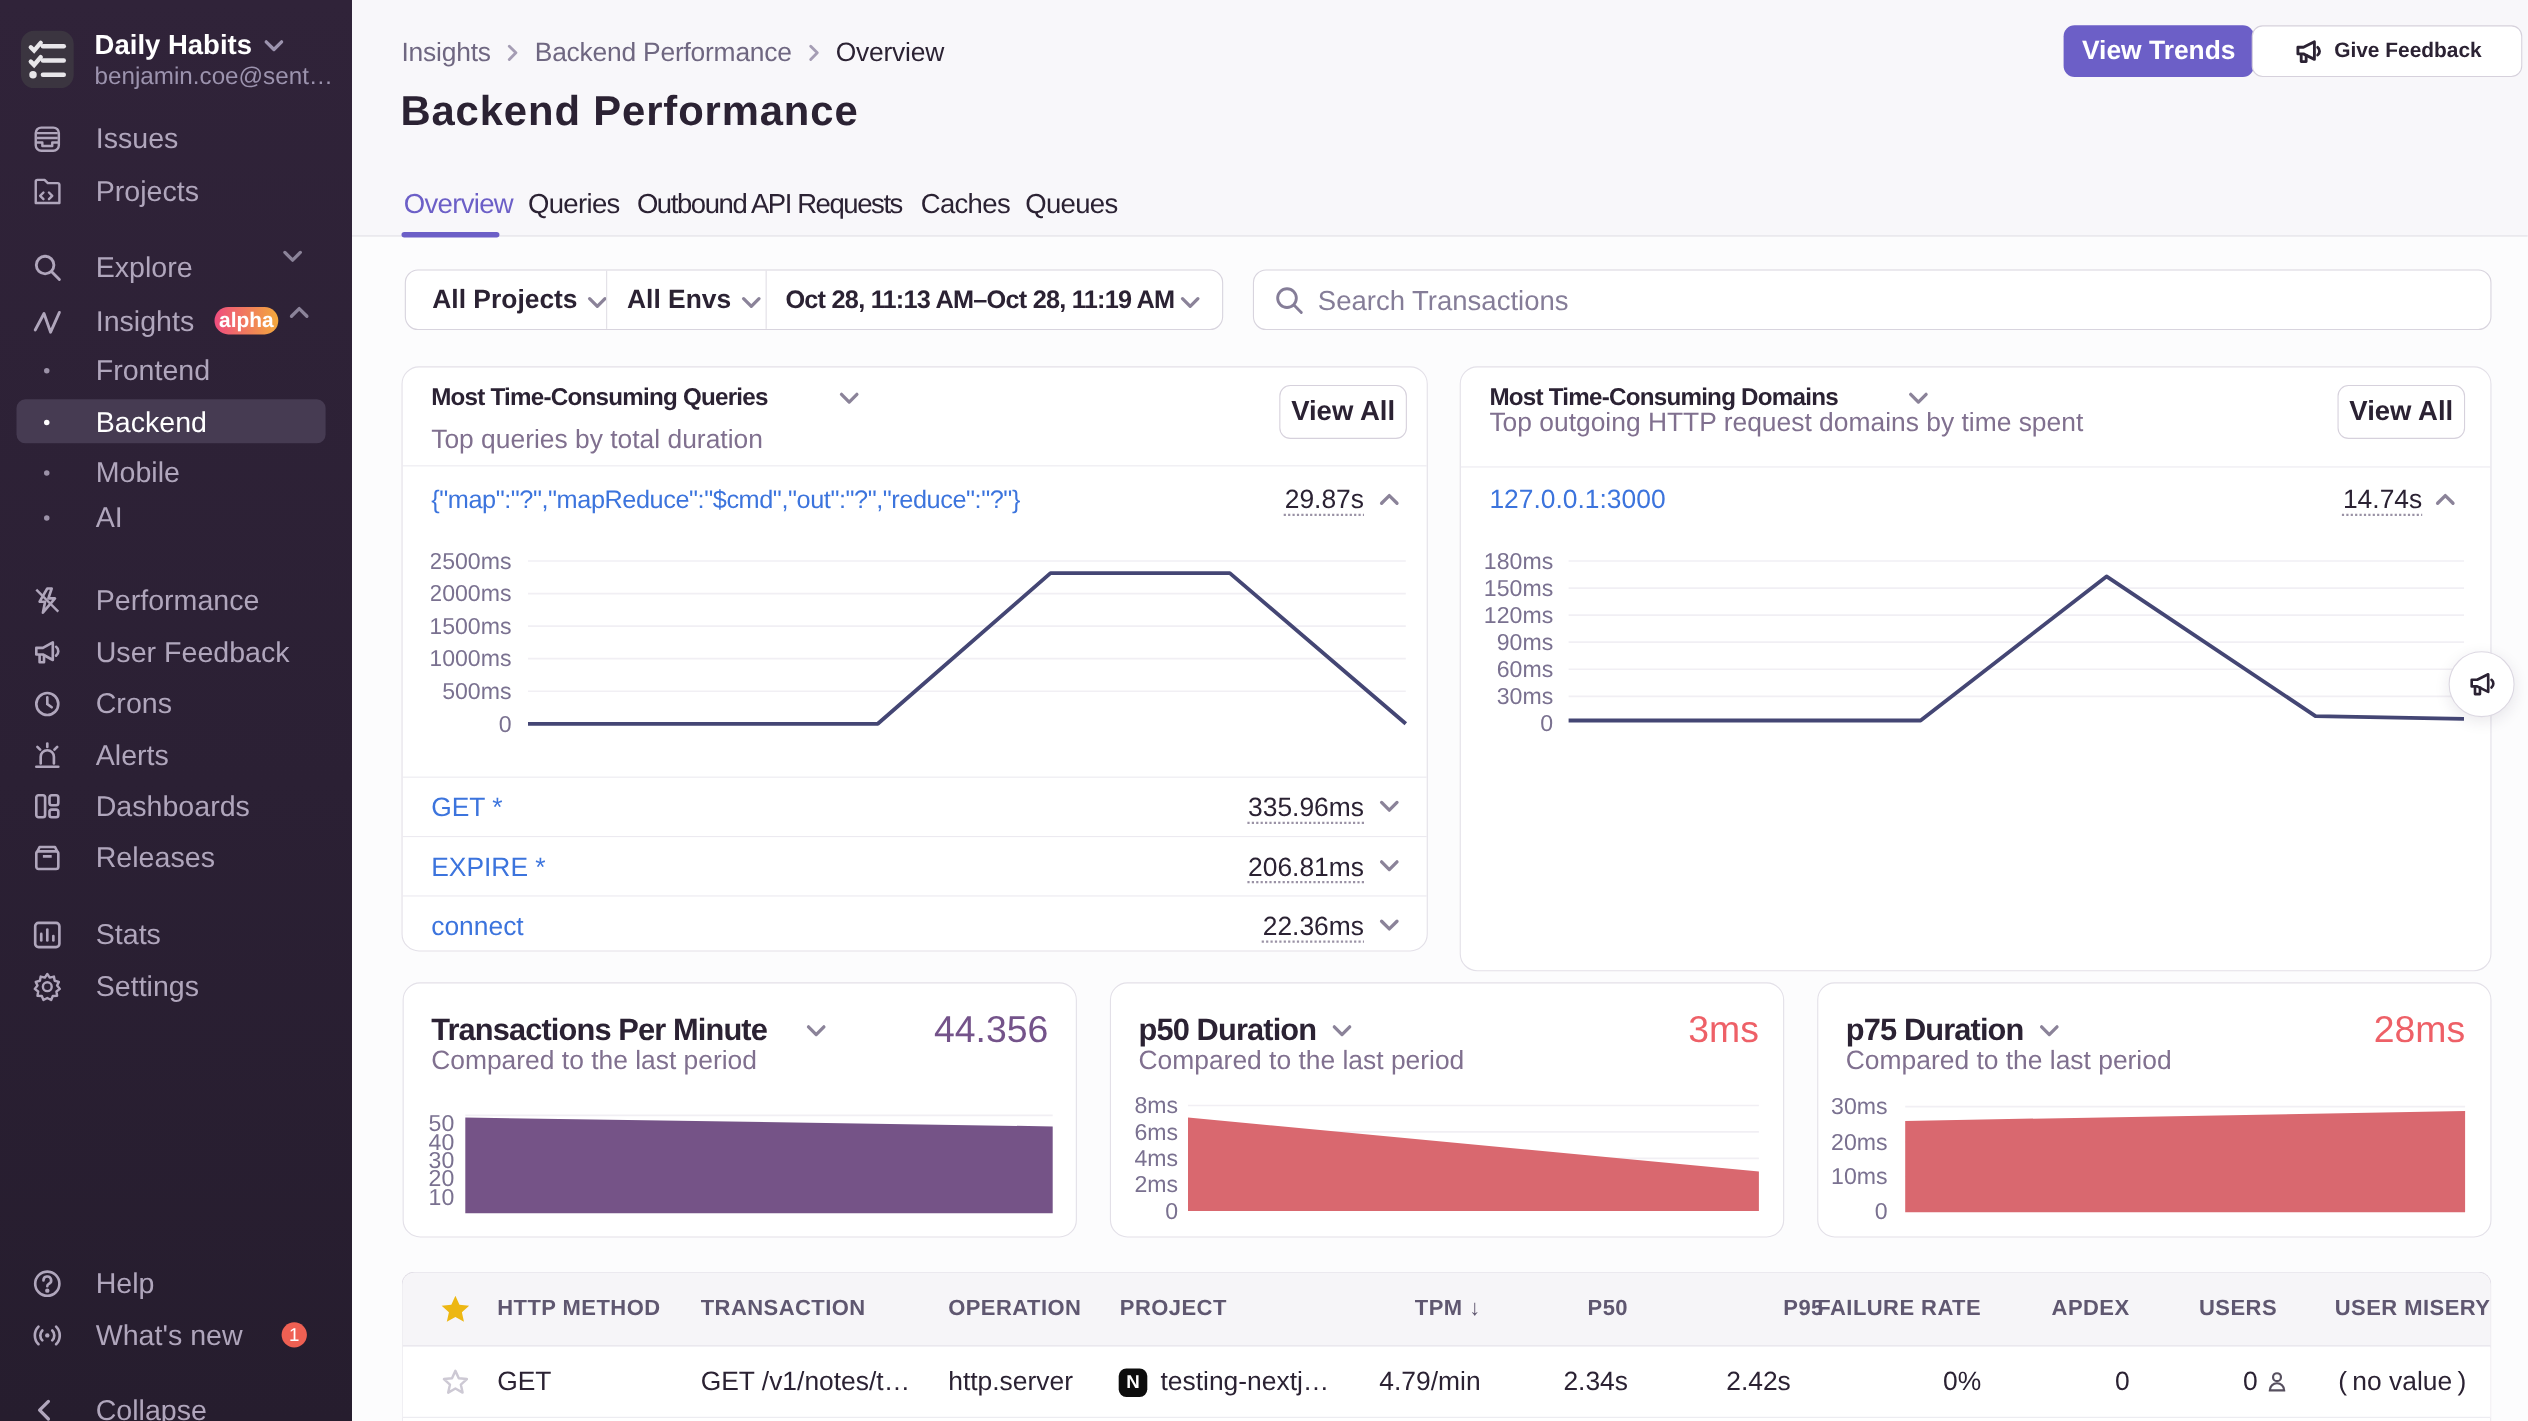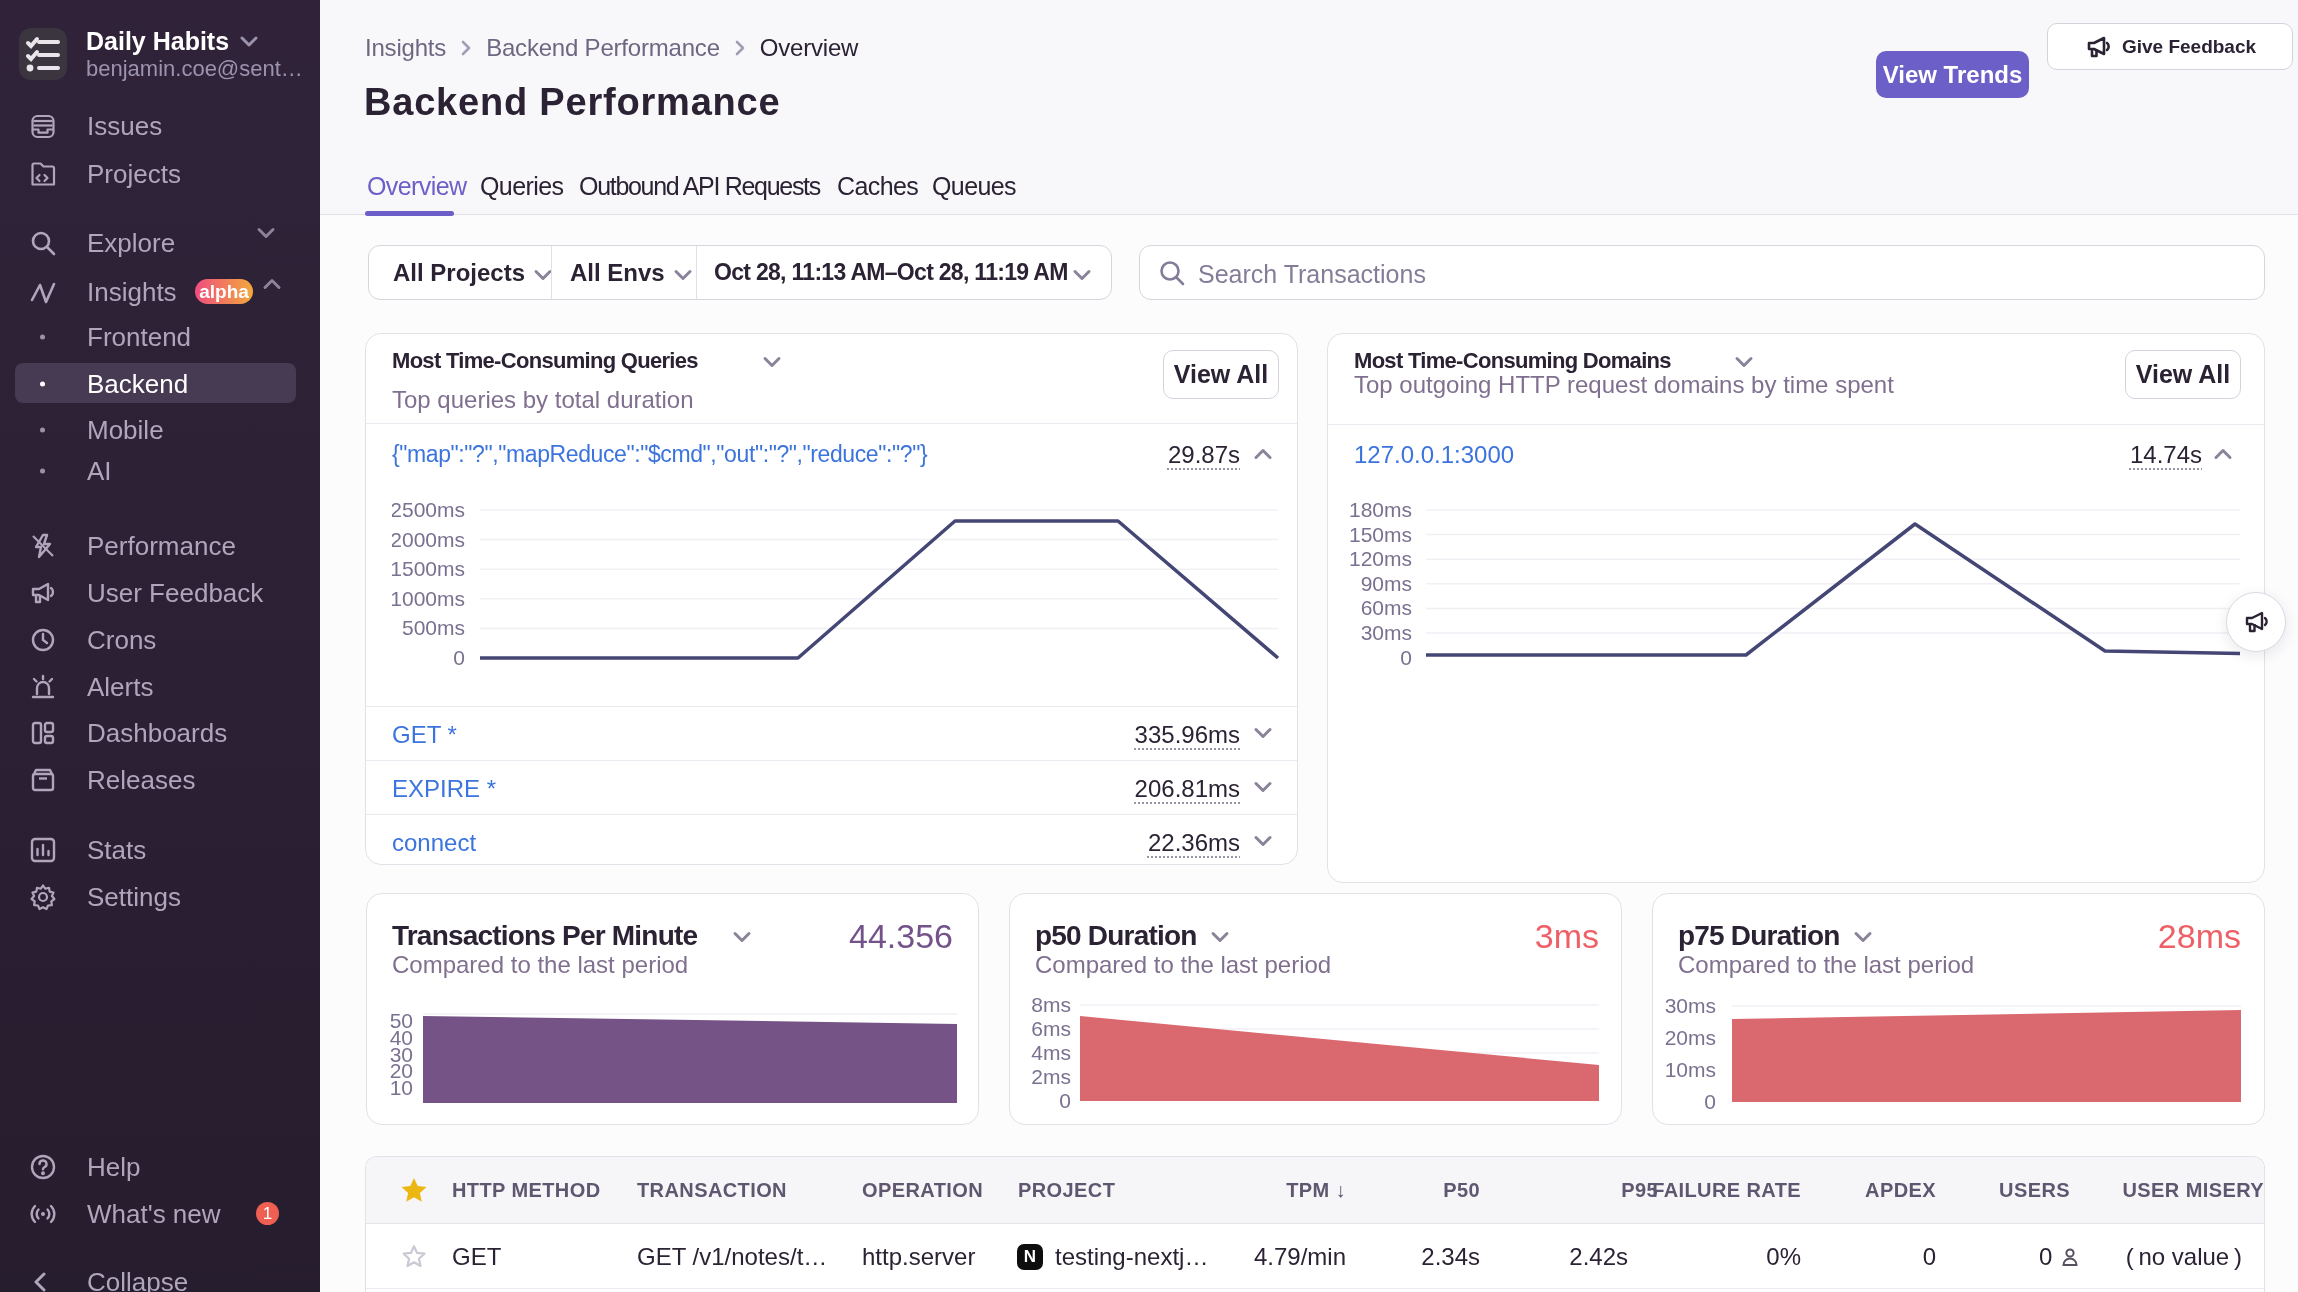--- a/index.html
+++ b/index.html
@@ -218,21 +218,21 @@
     <svg width="14" height="20" viewBox="0 0 14 20">
         <path d="M4 4 l6 6 l-6 6" stroke="#a59db4" stroke-width="2.6" fill="none" stroke-linecap="round" stroke-linejoin="round"></path>
       </svg>
     <span class="crumb">Backend Performance</span>
     <svg width="14" height="20" viewBox="0 0 14 20">
         <path d="M4 4 l6 6 l-6 6" stroke="#a59db4" stroke-width="2.6" fill="none" stroke-linecap="round" stroke-linejoin="round"></path>
       </svg>
     <span class="crumb" style="color:#2b2233;">Overview</span>
   </div>
 
-  <div class="btn" style="left:1556px;top:23px;width:153px;height:47px;background:#6c5fc7;color:#fff;font-size:24px;margin-top:28px;">View Trends</div>
+  <div class="btn" style="left:1556px;top:23px;width:173px;height:47px;background:#6c5fc7;color:#fff;font-size:24px;">View Trends</div>
   <div class="btn" style="left:1727px;top:23px;width:246px;height:47px;background:#fff;border:1px solid #d6d1dc;color:#2b2233;gap:10px;white-space:nowrap;font-size:19px;">
     <svg width="28" height="28" viewBox="0 0 28 28" fill="none" stroke="#2b2233" stroke-width="2.6" stroke-linejoin="round">
         <path d="M5 10 h5 l10 -5 v16 l-10 -5 h-5 z"></path>
         <path d="M8 16 v7 h4.5 v-7"></path>
         <path d="M23 10 a4.5 4.5 0 0 1 0 7" stroke-linecap="round"></path>
       </svg>
     <span>Give Feedback</span>
   </div>
 
   <div class="abs" style="left:44px;top:81px;font-size:38px;font-weight:bold;color:#2b2233;letter-spacing:0.8px;">Backend Performance</div>

